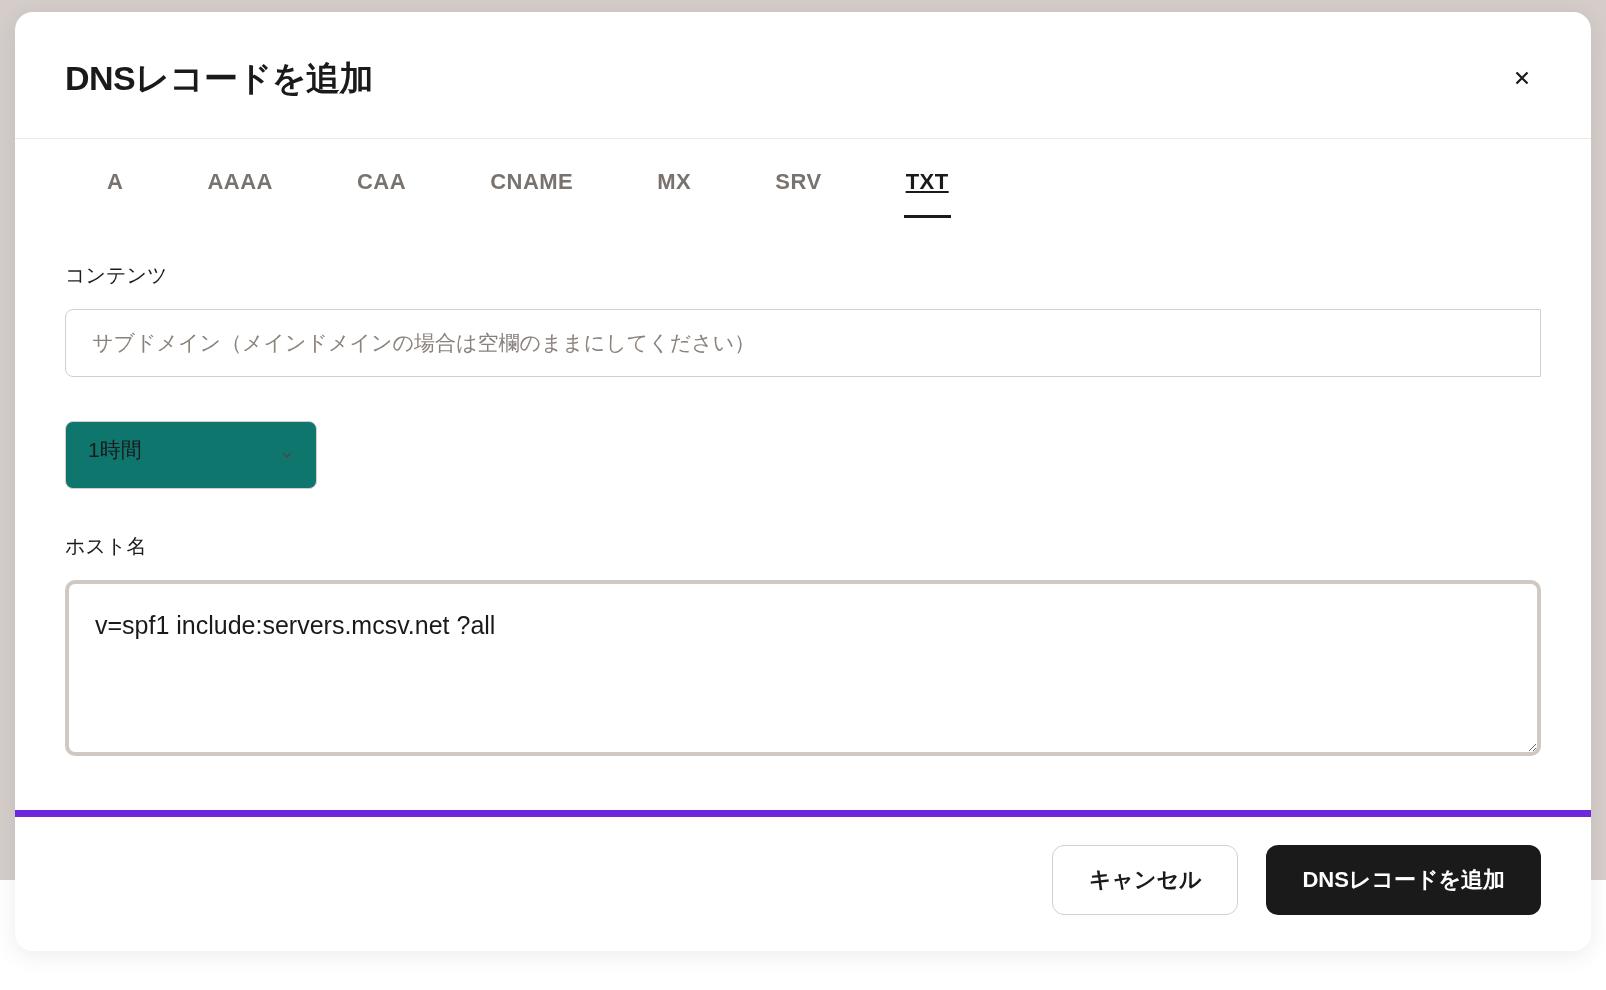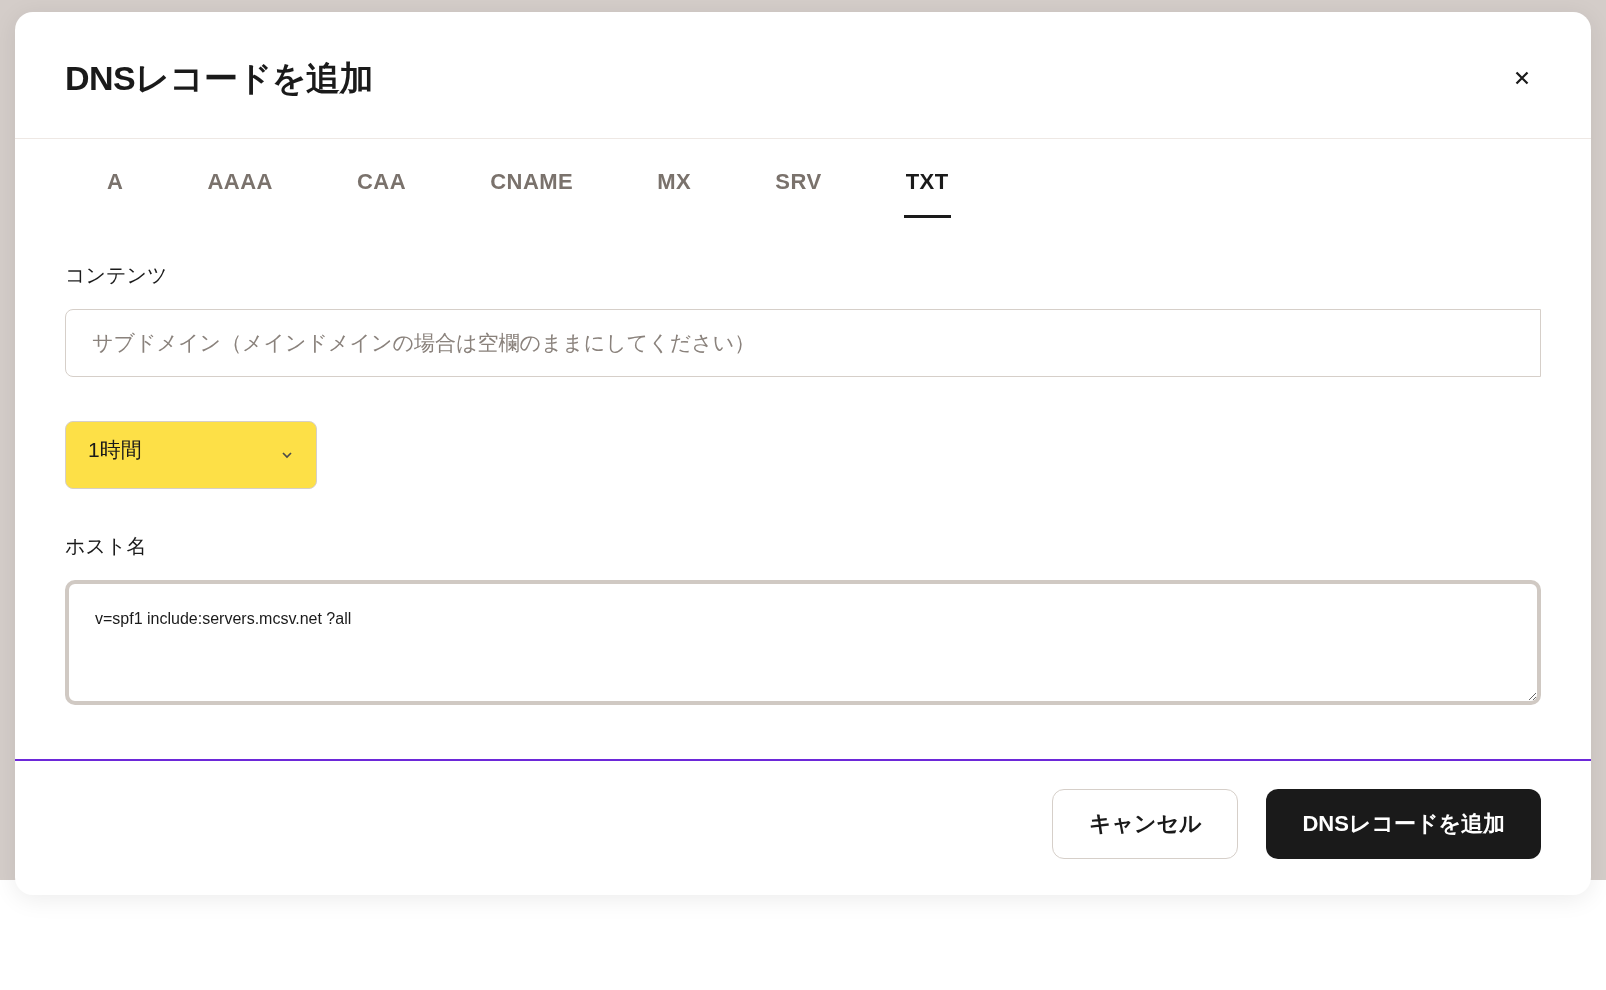--- a/index.html
+++ b/index.html
@@ -65,21 +65,21 @@
       background: none;
       border: none;
       font-size: 22px;
       font-weight: 700;
       color: #7a726c;
       padding: 0 2px 20px 2px;
       cursor: pointer;
       border-bottom: 3px solid transparent;
       letter-spacing: 0.5px;
     }
-    .tab.active { color: #1a1a1a; border-bottom-color: #1a1a1a; }
+    .tab.active { color: #1a1a1a; border-bottom-color: #1a1a1a; text-decoration: underline; }
     .field-group { margin-top: 44px; }
     .field-label {
       font-size: 20px;
       font-weight: 500;
       color: #1a1a1a;
       margin-bottom: 20px;
       display: block;
     }
     .input-row { display: flex; }
     .text-input {
@@ -108,55 +108,55 @@
     }
     .select-wrap { position: relative; display: inline-block; }
     .select {
       width: 252px;
       height: 68px;
       border: 1.5px solid #d6cfc9;
       border-radius: 8px;
       padding: 0 50px 10px 22px;
       font-size: 21px;
       color: #1a1a1a;
-      background: #fde047;
+      background: #0f766e;
       appearance: none;
       cursor: pointer;
       text-align: left;
     }
     .chevron {
       position: absolute;
       right: 22px;
       top: 50%;
       transform: translateY(-50%);
       pointer-events: none;
       width: 16px;
       height: 16px;
     }
     .chevron svg { width: 16px; height: 16px; stroke: #4a4a4a; stroke-width: 2.5; }
     .textarea {
       width: 100%;
-      height: 125px;
+      height: 176px;
       border: 4px solid #d0c9c3;
       border-radius: 10px;
       padding: 24px 26px;
-      font-size: 16px;
+      font-size: 25px;
       color: #1a1a1a;
       font-family: inherit;
       resize: both;
       outline: none;
       background: #fff;
       line-height: 1.4;
     }
     .modal-footer {
       display: flex;
       justify-content: flex-end;
       gap: 28px;
       padding: 28px 50px 36px 50px;
-      border-top: 2px solid #6d28d9;
+      border-top: 7px solid #6d28d9;
     }
     .btn {
       height: 70px;
       padding: 0 36px;
       border-radius: 12px;
       font-size: 22px;
       font-weight: 600;
       cursor: pointer;
       display: inline-flex;
       align-items: center;

